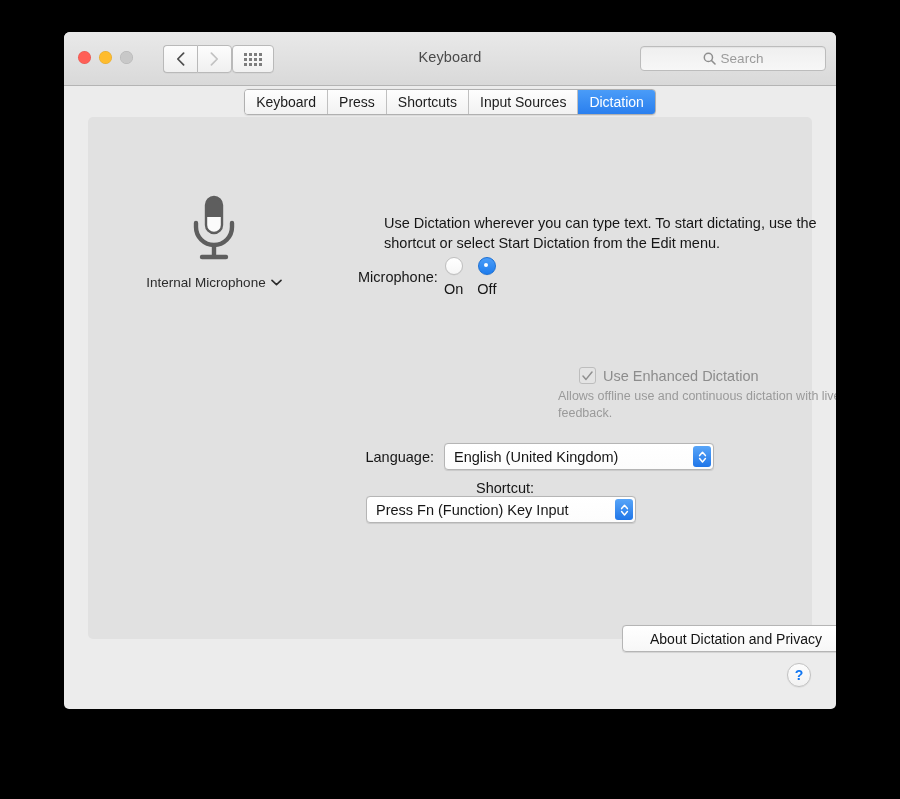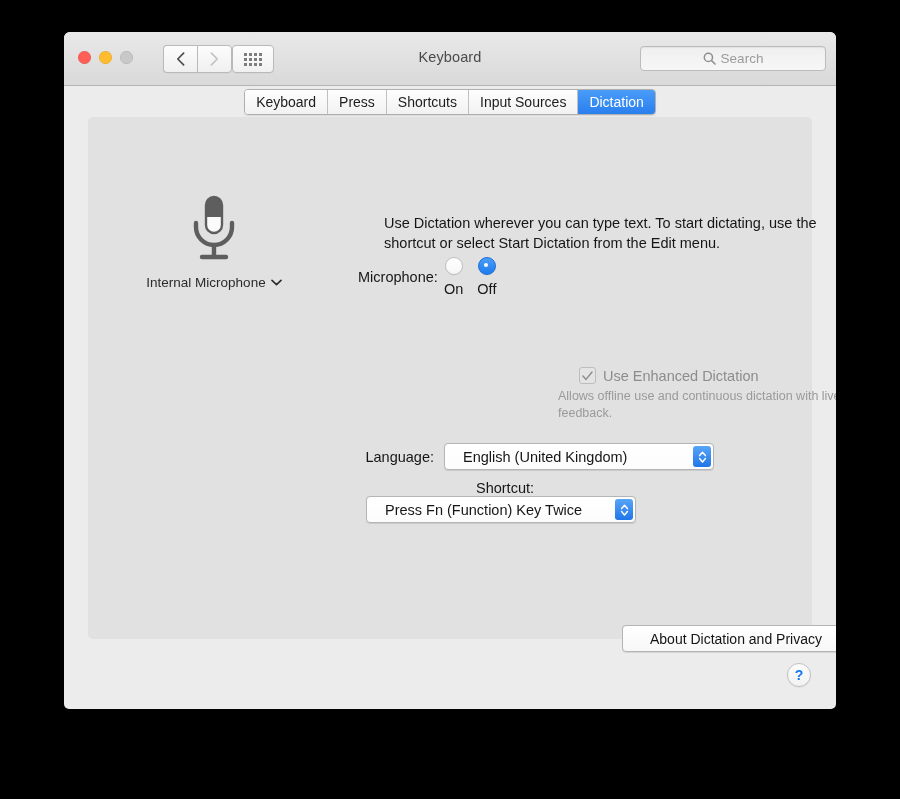--- a/index.html
+++ b/index.html
@@ -291,21 +291,21 @@
     border: 1px solid #b5b5b5;
     border-radius: 4px;
     display: flex;
     align-items: center;
     position: relative;
     box-shadow: 0 0.5px 0.8px rgba(0,0,0,0.10);
   }
   .popup .pv {
     font-size: 14.5px;
     color: #161616;
-    padding-left: 18px;
+    padding-left: 9px;
     padding-right: 34px;
     white-space: nowrap;
   }
   .popup-arrowbox {
     position: absolute;
     right: 2px;
     top: 2px;
     width: 18px;
     height: 21px;
     border-radius: 3px;
@@ -470,21 +470,21 @@
             <path d="M1.6 5.6 L4.5 2.3 L7.4 5.6" fill="none" stroke="#ffffff" stroke-width="1.5" stroke-linecap="round" stroke-linejoin="round"></path>
             <path d="M1.6 8.6 L4.5 11.9 L7.4 8.6" fill="none" stroke="#ffffff" stroke-width="1.5" stroke-linecap="round" stroke-linejoin="round"></path>
           </svg>
         </span>
       </div>
     </div>
 
     <div class="row row-shortcut">
       <div class="rowlabel">Shortcut:</div>
       <div class="popup w-short">
-        <span class="pv">Press Fn (Function) Key Twice</span>
+        <span class="pv">Press Fn (Function) Key Input</span>
         <span class="popup-arrowbox">
           <svg width="9" height="14" viewBox="0 0 9 14">
             <path d="M1.6 5.6 L4.5 2.3 L7.4 5.6" fill="none" stroke="#ffffff" stroke-width="1.5" stroke-linecap="round" stroke-linejoin="round"></path>
             <path d="M1.6 8.6 L4.5 11.9 L7.4 8.6" fill="none" stroke="#ffffff" stroke-width="1.5" stroke-linecap="round" stroke-linejoin="round"></path>
           </svg>
         </span>
       </div>
     </div>
 
     <div class="aboutbtn">About Dictation and Privacy</div>

